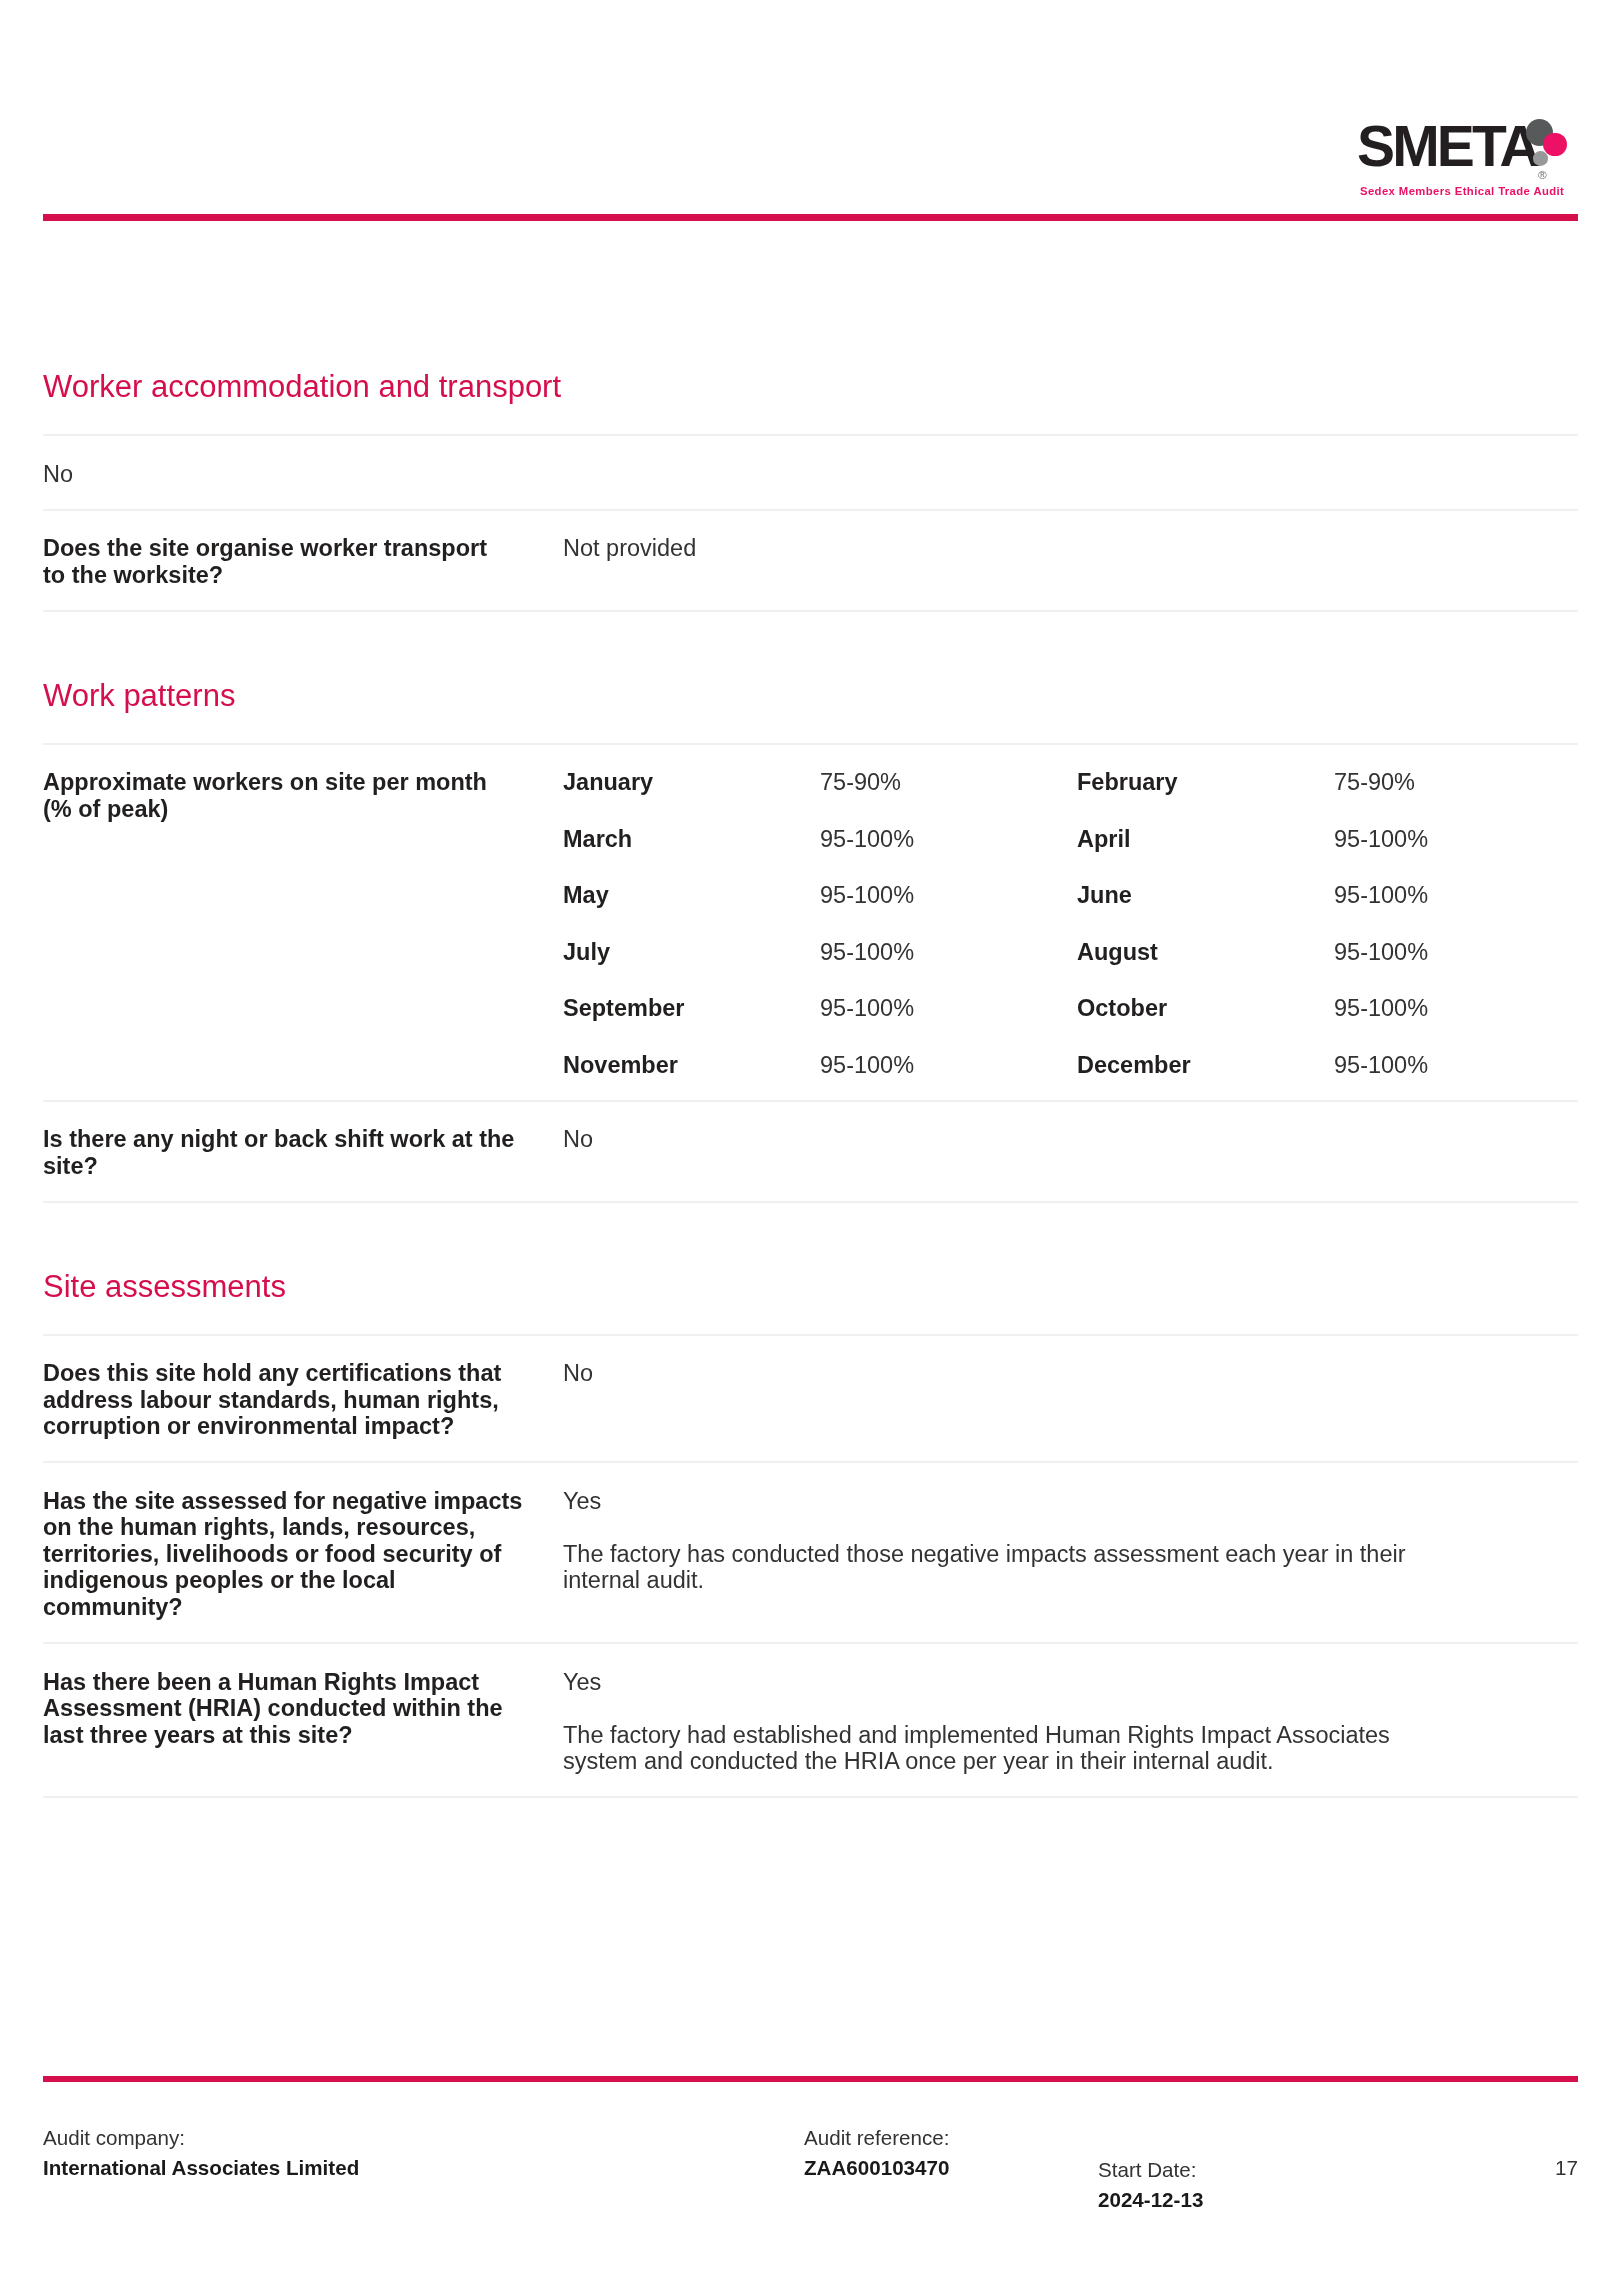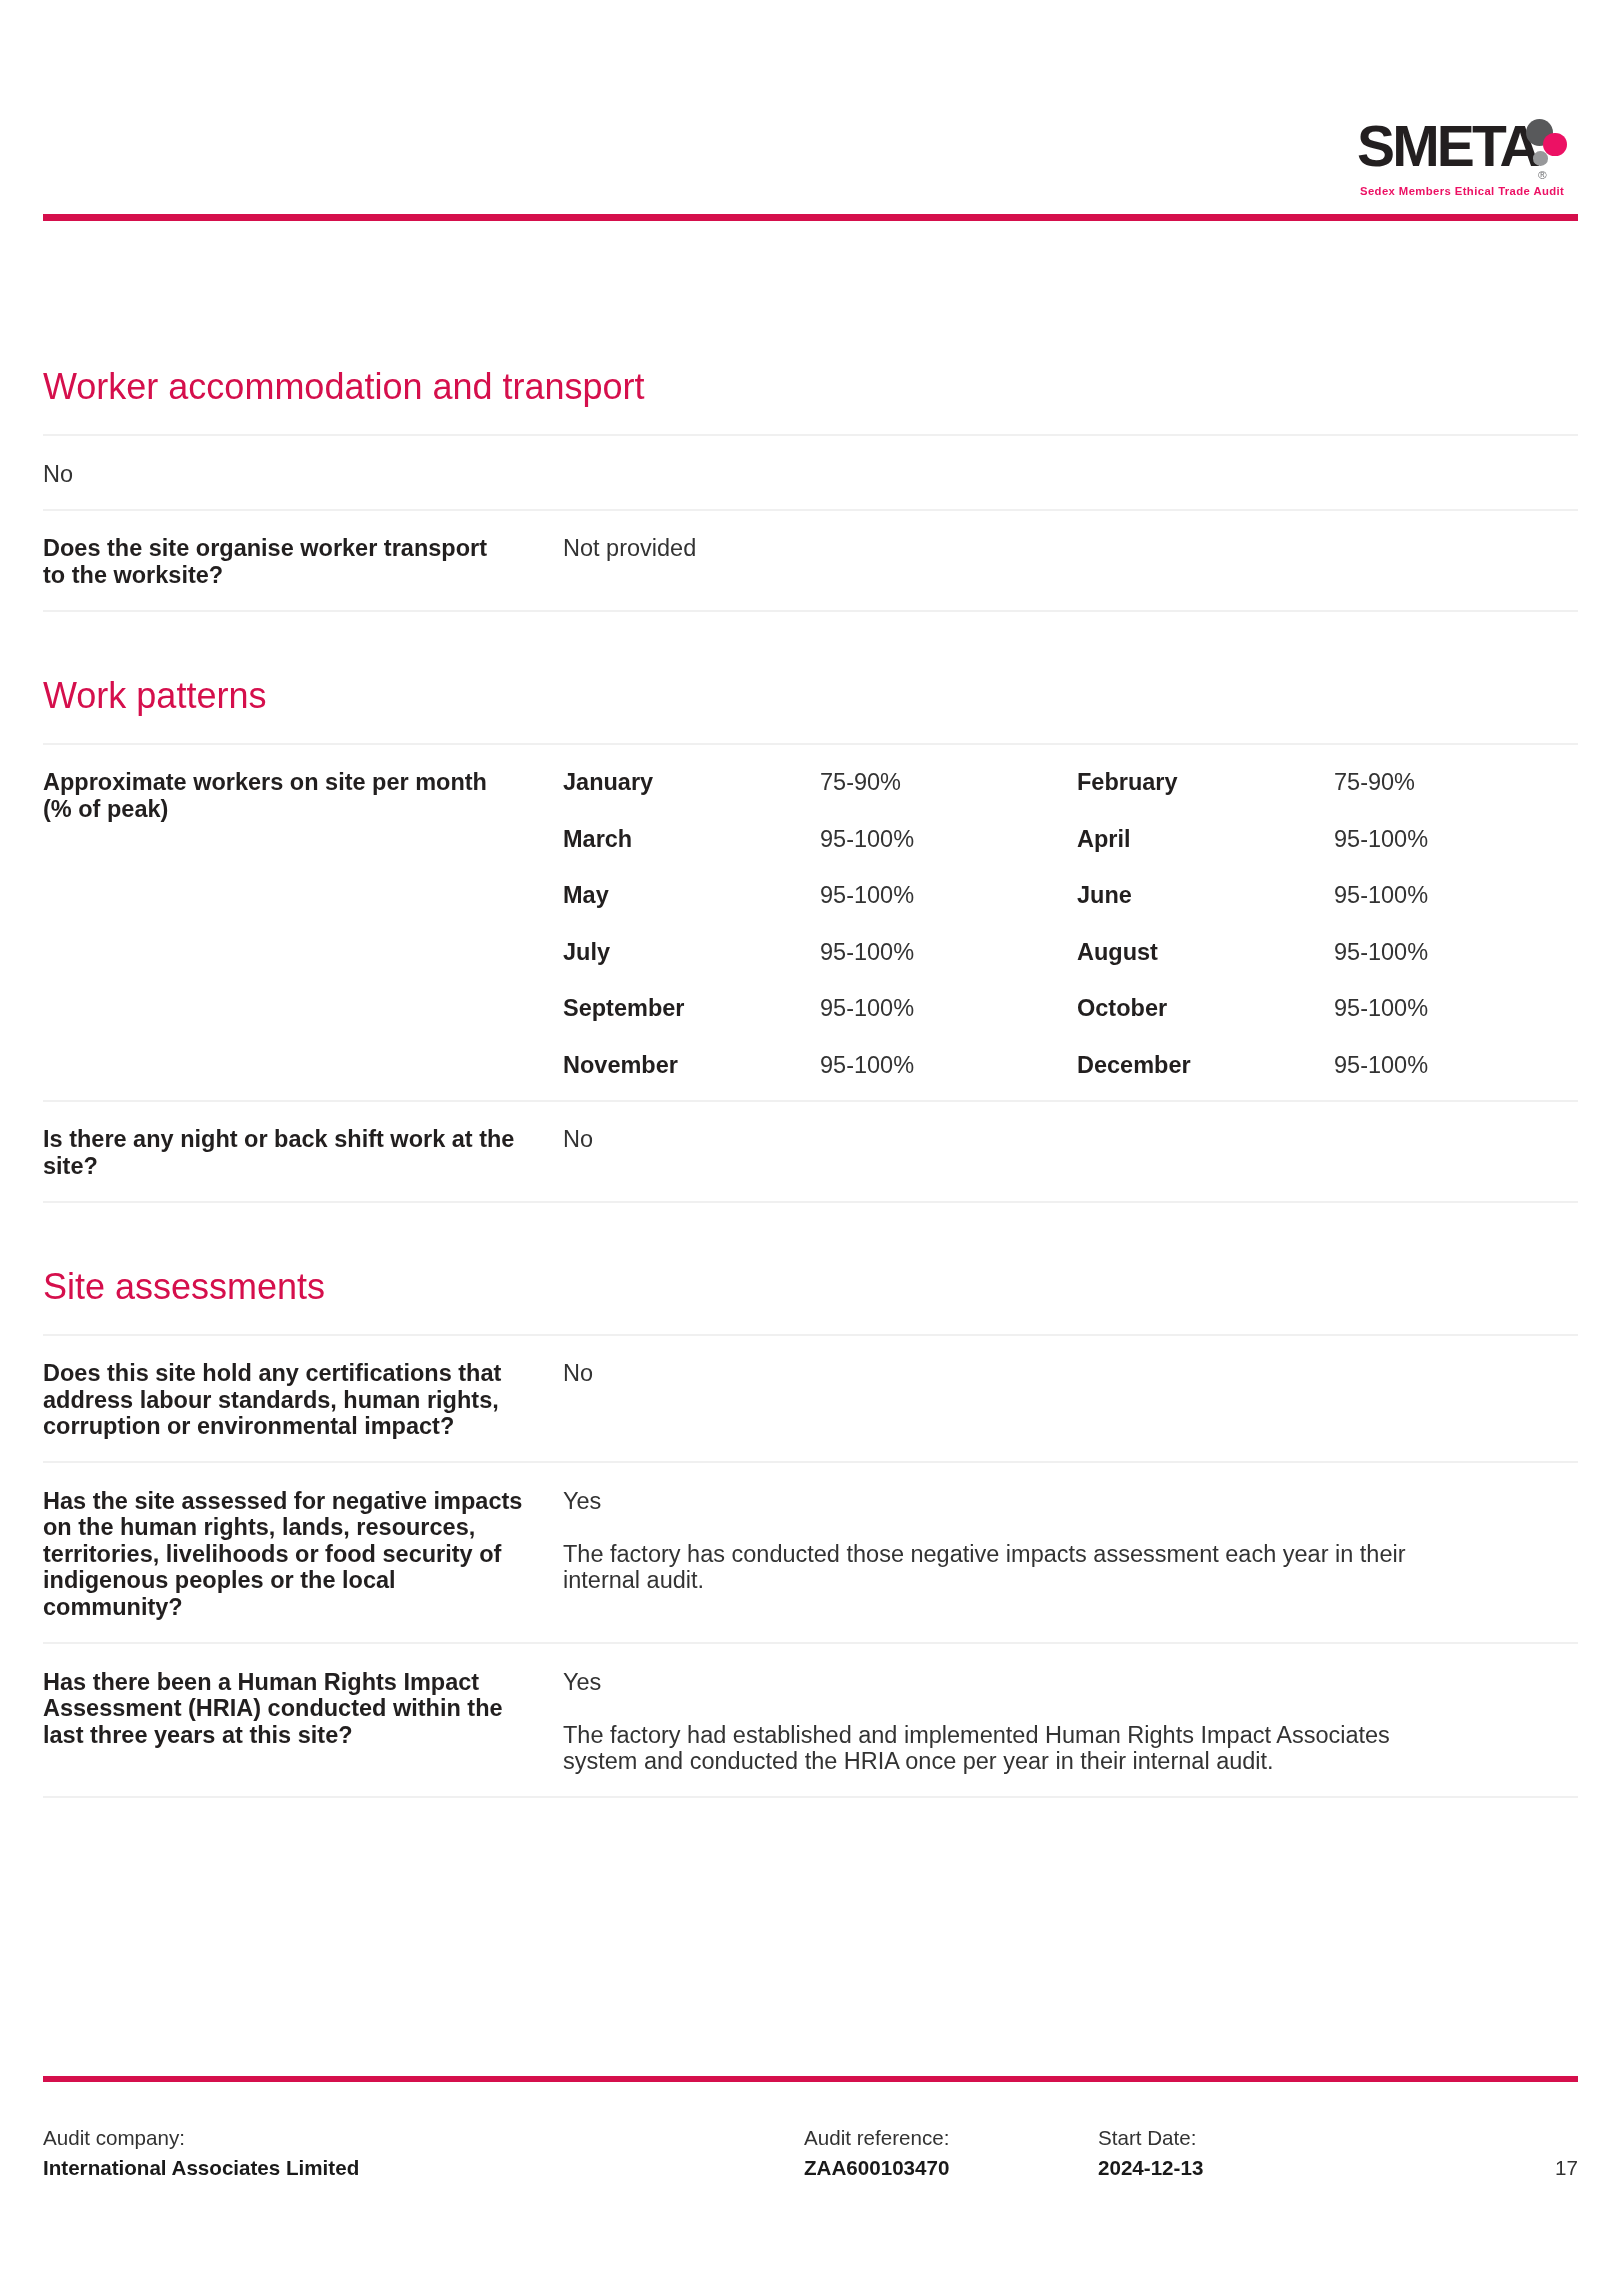--- a/index.html
+++ b/index.html
@@ -26,21 +26,21 @@
     position:absolute;left:0;top:69px;
     font-size:11.3px;font-weight:700;letter-spacing:0.4px;white-space:nowrap;
     color:#ec1164;
   }
   .top-rule{position:absolute;left:43px;top:214px;width:1535px;height:6.9px;background:#d50f4c;}
 
   
   .main{position:absolute;left:43px;top:221px;width:1535px;}
   .section-heading{
     margin:65px 0 29px 0;
-    font-size:36px;font-weight:400;line-height:37px;
+    font-size:31px;font-weight:400;line-height:37px;
     color:#d50f4c;
   }
   .section-heading.first{margin-top:147px;}
   .qa-rows{border-bottom:2.9px solid #f0f0f0;}
   .qa-row{display:flex;border-top:2.9px solid #f0f0f0;padding:24.5px 0 21.6px 0;}
   .q{
     flex:0 0 520px;padding-right:9.8px;box-sizing:border-box;
     font-size:23.5px;line-height:26.5px;font-weight:700;color:#221f1f;
     white-space:pre-line;
   }
@@ -56,21 +56,21 @@
   .month-value{color:#333333;}
 
   
   .footer-rule{position:absolute;left:43px;top:2076px;width:1535px;height:5.9px;background:#d50f4c;}
   .footer{
     position:absolute;left:43px;top:2123px;width:1535px;
     display:flex;font-size:20.6px;line-height:30px;color:#333333;
   }
   .f-col1{width:761px;}
   .f-col2{width:294px;}
-  .f-col3{flex:1;}
+  .f-col3{flex:1;margin-top:32px;}
   .f-value{font-weight:700;color:#1a1a1a;}
   .page-num{position:absolute;right:0;top:30px;color:#333333;}
 </style>
 </head>
 <body>
 
 <div class="page">
 
   <div class="logo">
     <div class="logo-text">SMETA</div>

